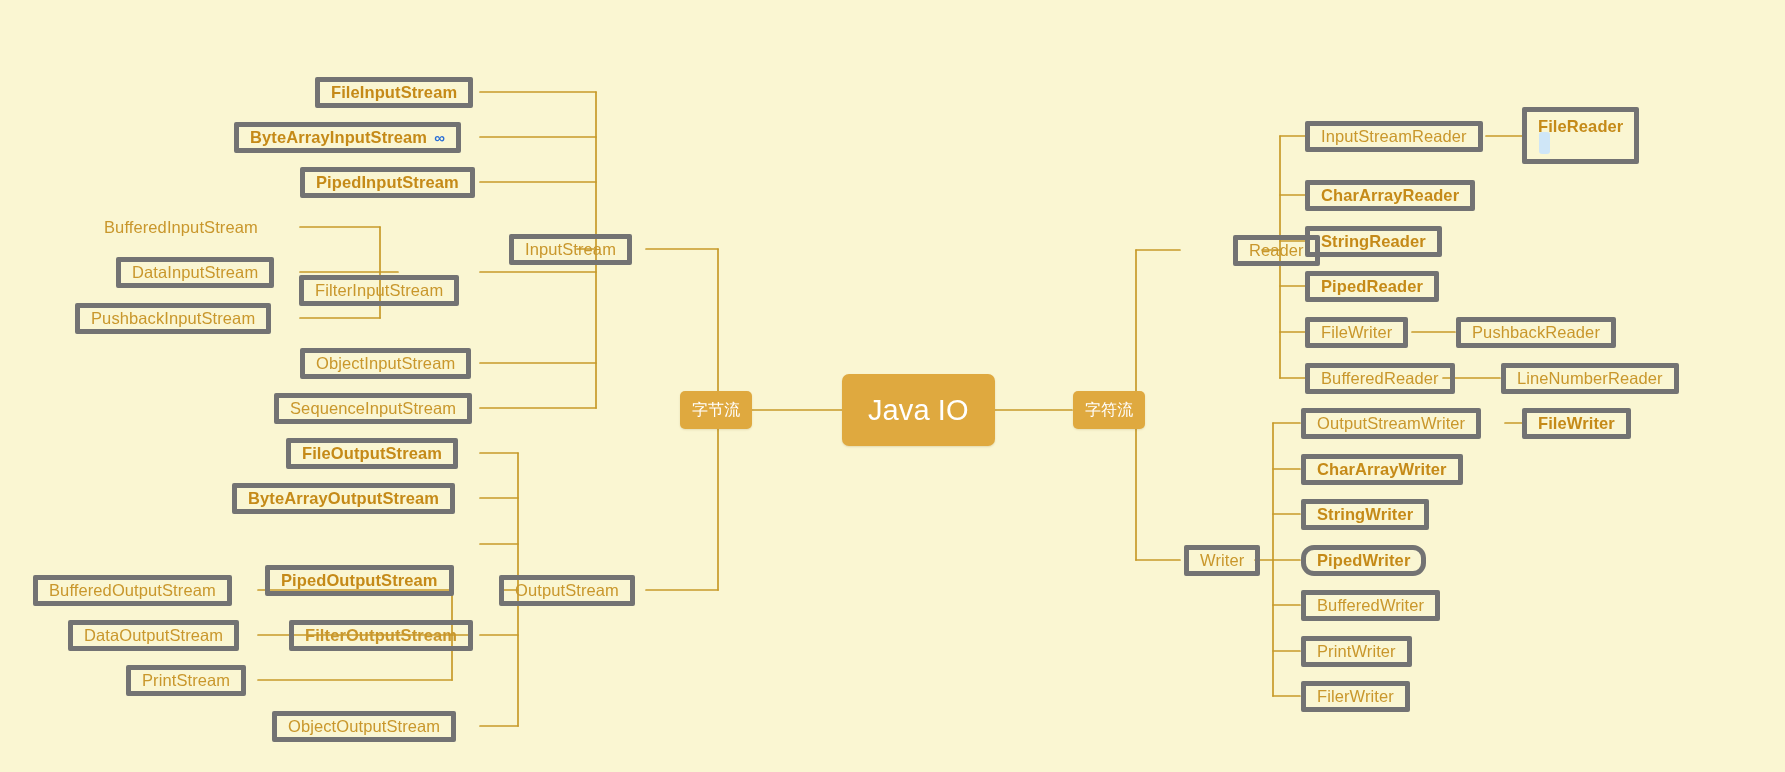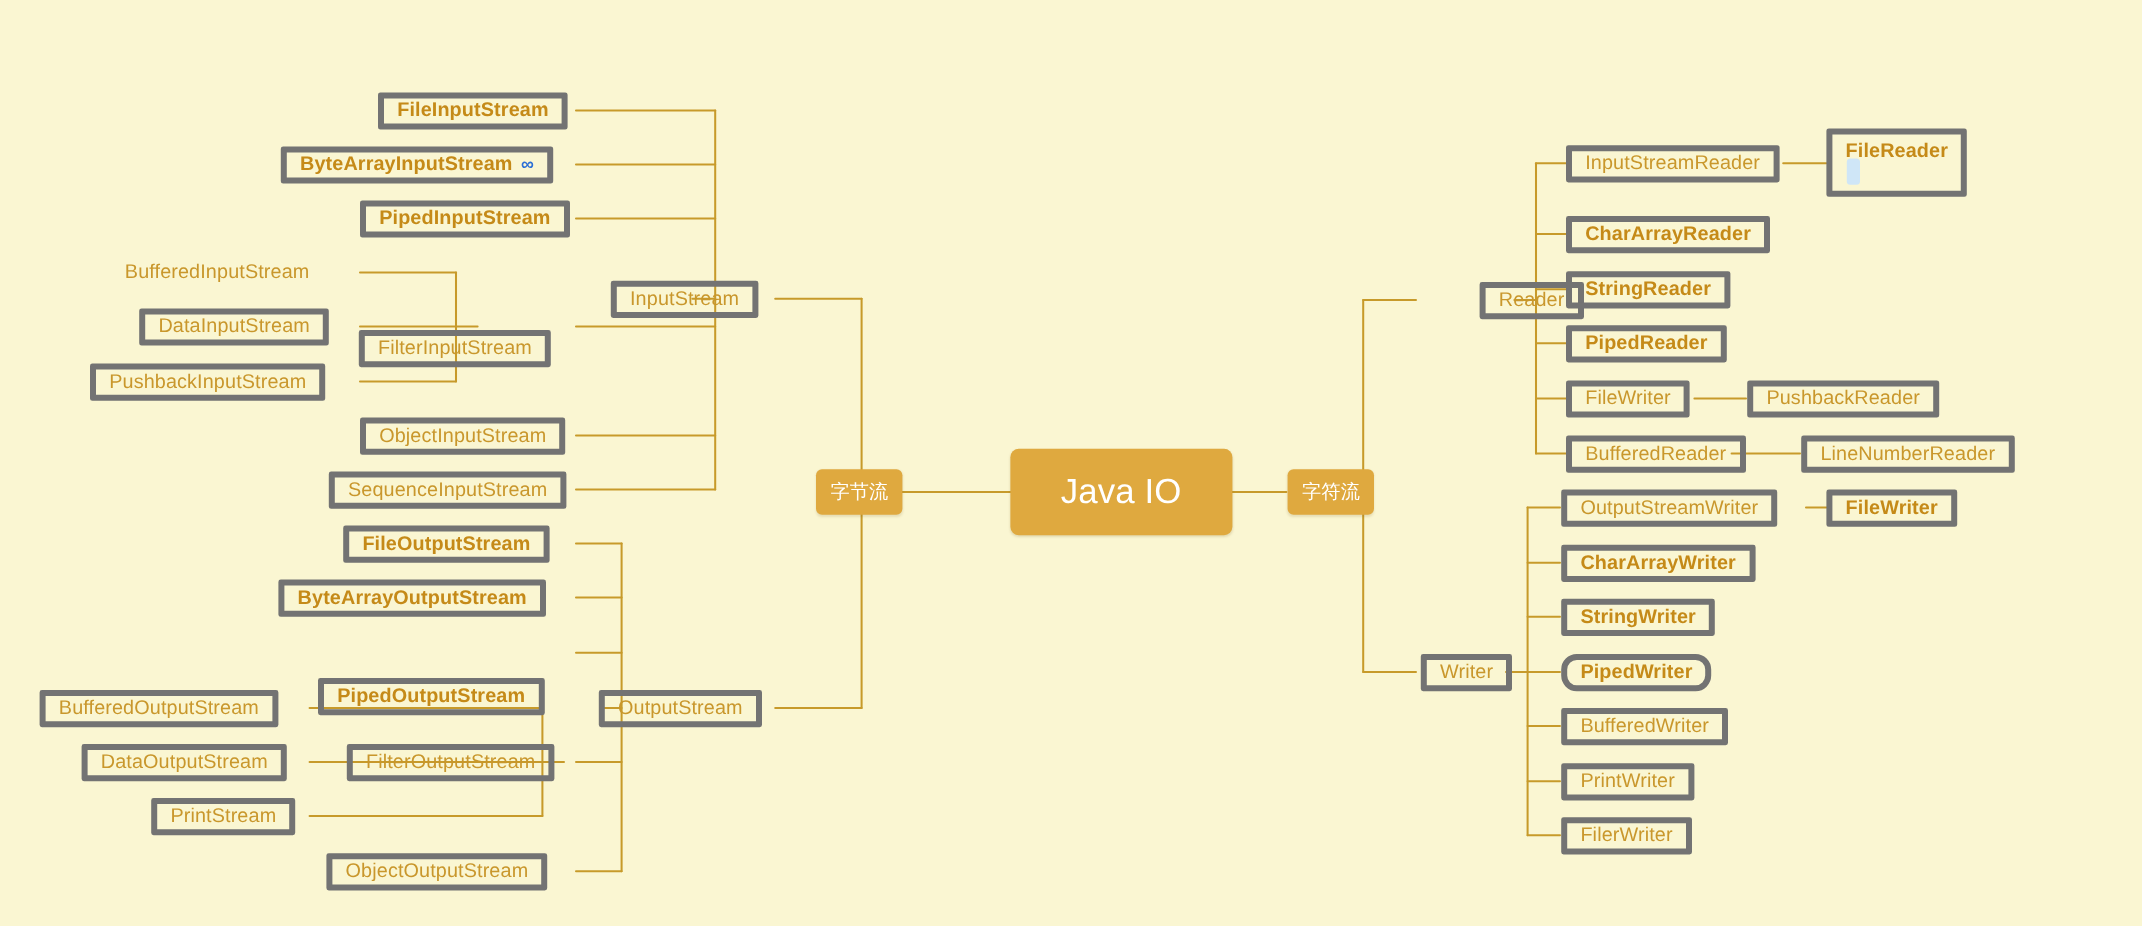--- a/index.html
+++ b/index.html
@@ -47,21 +47,21 @@
   .node.noborder {
     border-color: transparent;
   }
   .node.root {
     background: #dfa93f;
     border: none;
     border-radius: 7px;
     color: #ffffff;
     font-size: 29px;
     height: 72px;
-    padding: 0 42px;
+    padding: 0 26px;
     font-weight: 400;
     box-shadow: 0 1px 2px rgba(120,90,20,0.18);
   }
   .node.level1 {
     background: #dfa93f;
     border: none;
     border-radius: 5px;
     color: #ffffff;
     font-size: 16px;
     height: 38px;
@@ -239,21 +239,21 @@
   </div>
 
   <div class="node bold" style="left:232px; top:483px;">
     <span>ByteArrayOutputStream</span>
   </div>
 
   <div class="node bold" style="left:265px; top:529px;margin-top:36px;">
     <span>PipedOutputStream</span>
   </div>
 
-  <div class="node" style="left:289px; top:620px;">
+  <div class="node" style="left:289px; top:620px;font-weight:bold;">
     <span>FilterOutputStream</span>
   </div>
 
   <div class="node" style="left:33px; top:575px;">
     <span>BufferedOutputStream</span>
   </div>
 
   <div class="node" style="left:68px; top:620px;">
     <span>DataOutputStream</span>
   </div>

